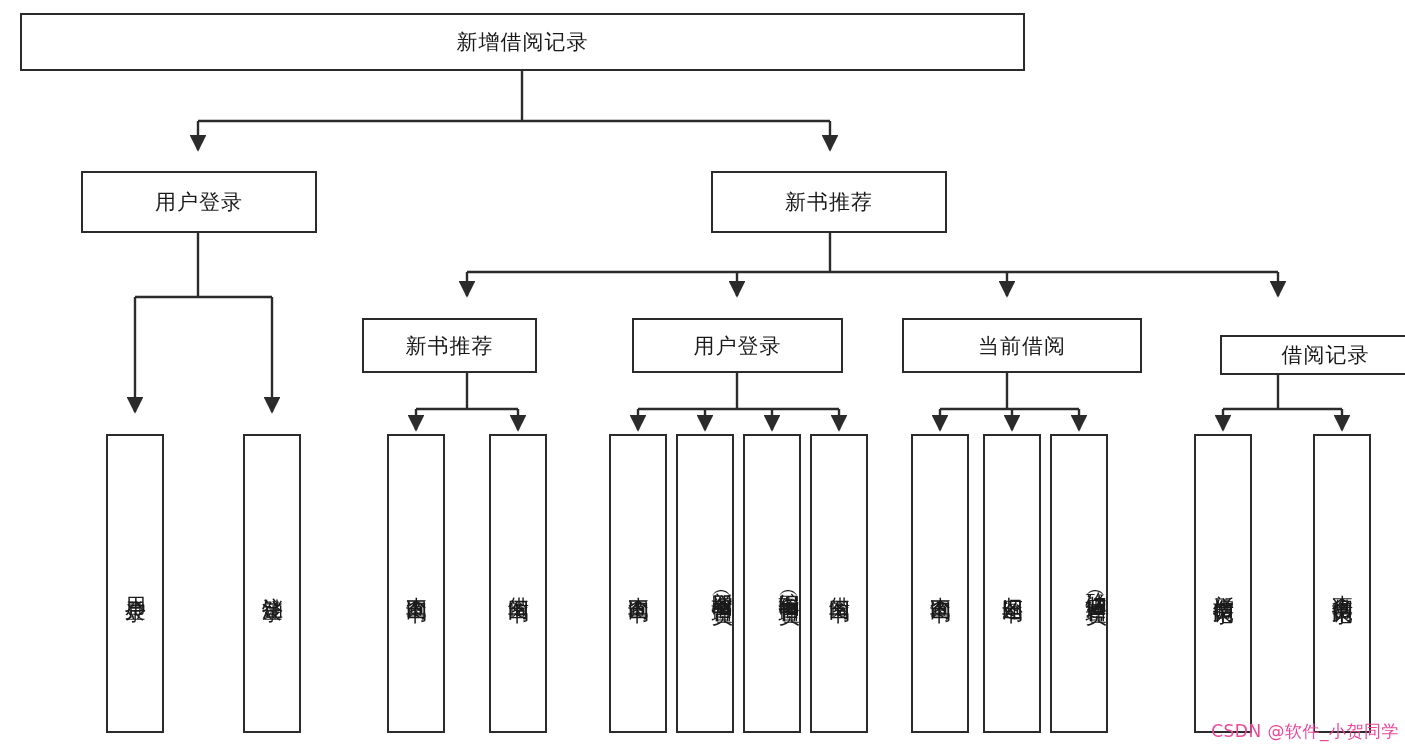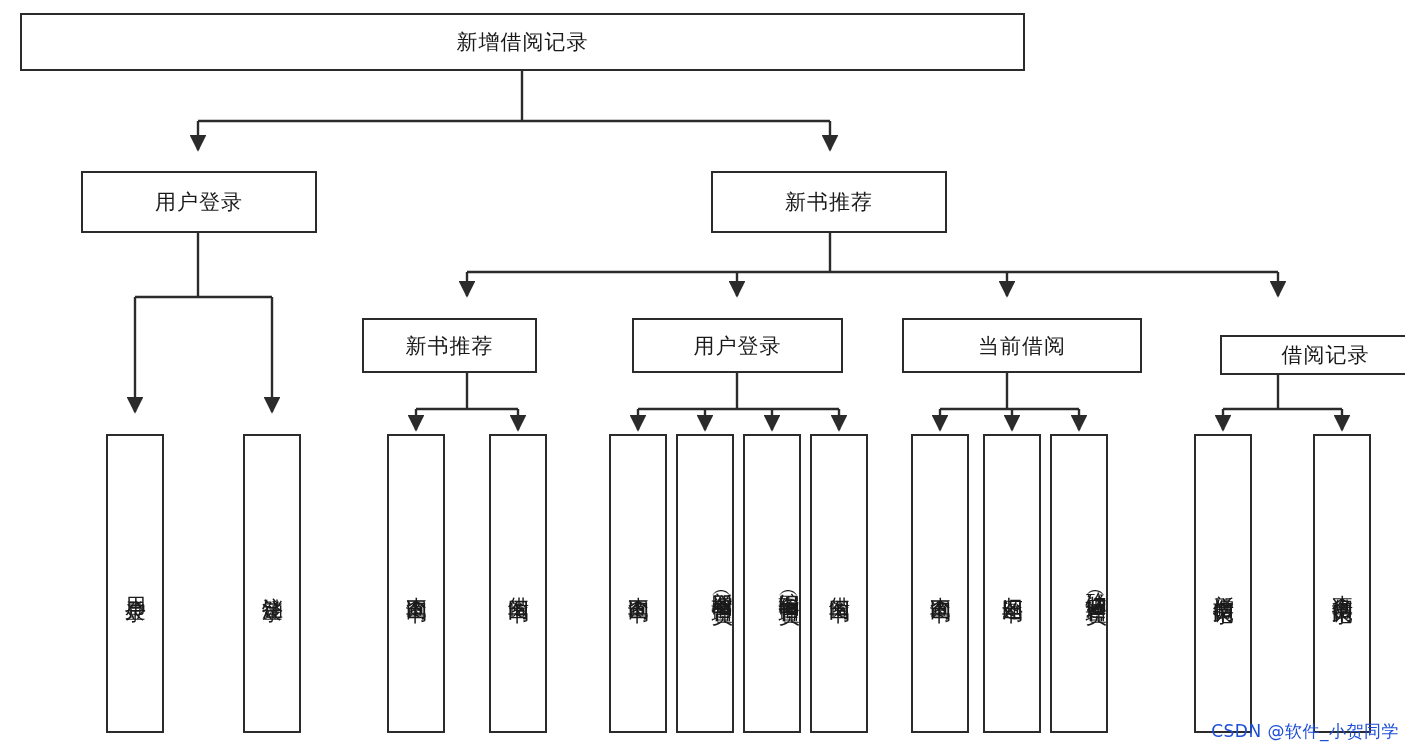--- a/index.html
+++ b/index.html
@@ -55,21 +55,21 @@
   }
   .node .lbl {
     display: block;
     white-space: pre;
   }
   .watermark {
     position: absolute;
     right: 6px;
     bottom: 4px;
     font-size: 17px;
-    color: #1d4ed8;
+    color: #ec4899;
     letter-spacing: 0.5px;
     white-space: nowrap;
   }
 </style>
 </head>
 <body>
 
 <div id="canvas">
 
   <svg class="wires" viewBox="0 0 1405 747">

